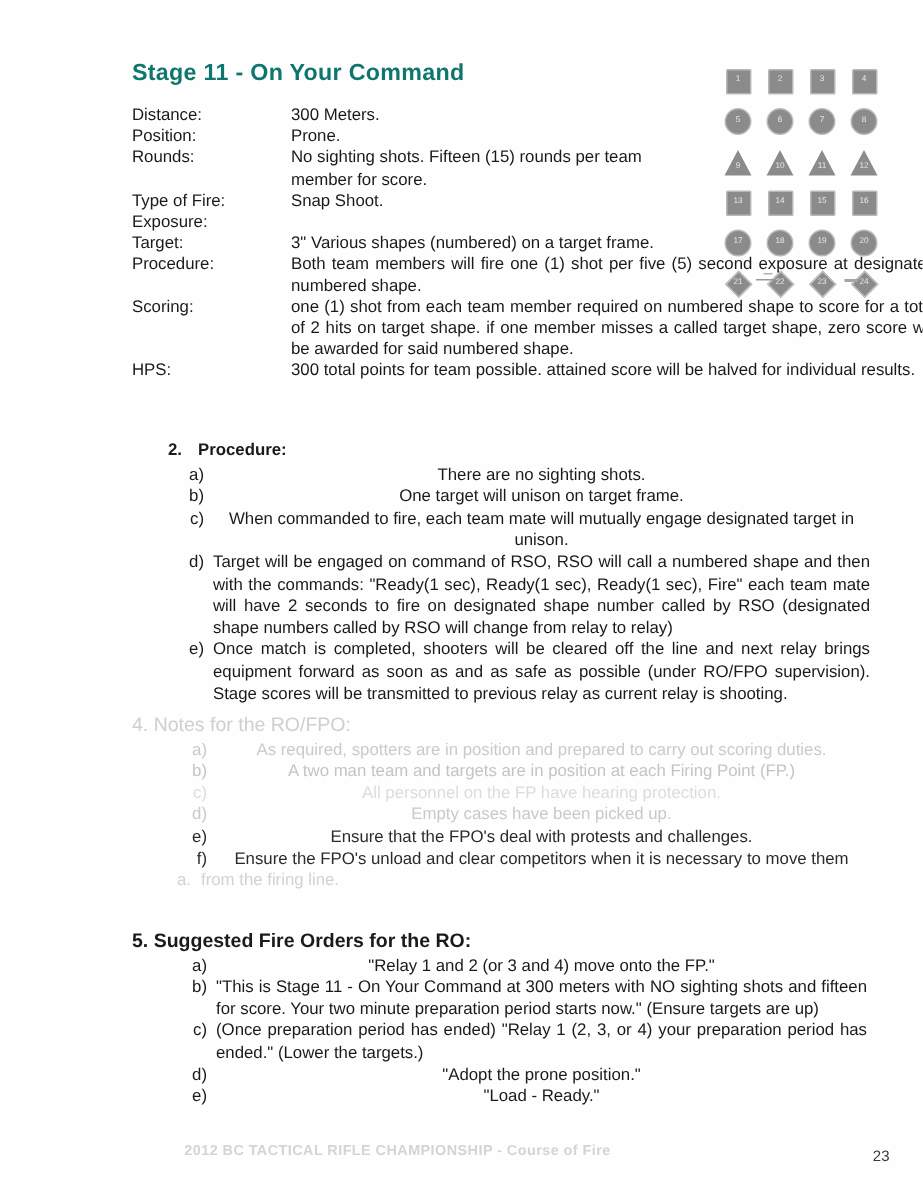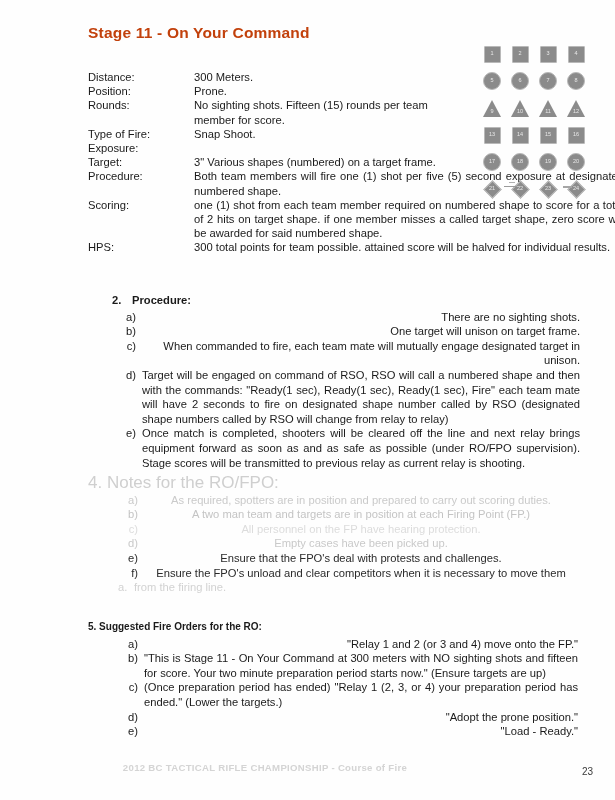--- a/index.html
+++ b/index.html
@@ -19,25 +19,25 @@
   .page {
     position: absolute;
     inset: 0;
     background: #fefefe;
   }
 
   
   .title {
     position: absolute;
     left: 88px;
-    top: 24px;
+    top: 40px;
     font-size: 15.5px;
     font-weight: bold;
     letter-spacing: 0.2px;
-    color: #c2410c;
+    color: #0f766e;
     white-space: nowrap;
   }
 
   
   .shapes-grid {
     position: absolute;
     left: 478px;
     top: 44px;
     width: 112px;
   }
@@ -195,58 +195,58 @@
   ol.alpha > li .mk {
     width: 22px;
     flex: 0 0 22px;
     text-align: right;
     padding-right: 6px;
   }
   ol.alpha > li .txt {
     flex: 1;
     text-align: justify;
   }
-  ol.alpha > li .txt.nojust { text-align: right; }
+  ol.alpha > li .txt.nojust { text-align: center; }
 
   .sec2 {
     left: 112px;
     top: 293px;
     width: 468px;
   }
   .sec2 ol.alpha { margin-top: 2px; }
   .sec2 ol.alpha > li .mk { width: 24px; flex: 0 0 24px; }
 
   .sec4 {
     left: 88px;
     top: 476px;
     width: 490px;
     color: #d2d2d2;
   }
-  .sec4 .section-head { color: #cfcfcf; font-weight: normal; font-size: 17px;}
+  .sec4 .section-head { color: #cfcfcf; font-weight: normal; font-size: 13px;}
   .sec4 ol.alpha { margin-top: 2px; padding-left: 28px; }
   .sec4 ol.alpha > li .txt.nojust { text-align: center; }
   .sec4 li.f-a { color: #cacaca; }
   .sec4 li.f-b { color: #c4c4c4; }
   .sec4 li.f-c { color: #dcdcdc; }
   .sec4 li.f-d { color: #c9c9c9; }
   .sec4 li.f-e { color: #2a2a2a; }
   .sec4 li.f-f { color: #2a2a2a; }
   .sub-a {
     display: flex;
     padding-left: 30px;
   }
   .sub-a .mk { width: 16px; flex: 0 0 16px; }
 
   .sec5 {
     left: 88px;
     top: 620px;
     width: 490px;
     color: #1a1a1a;
   }
-  .sec5 .section-head { font-weight: bold; font-size: 10px; }
+  .sec5 .section-head { font-weight: bold; font-size: 13px; }
   .sec5 ol.alpha { margin-top: 2px; padding-left: 28px; }
 
   
   .footer {
     position: absolute;
     left: 0;
     top: 762px;
     width: 530px;
     text-align: center;
     font-size: 9.6px;

